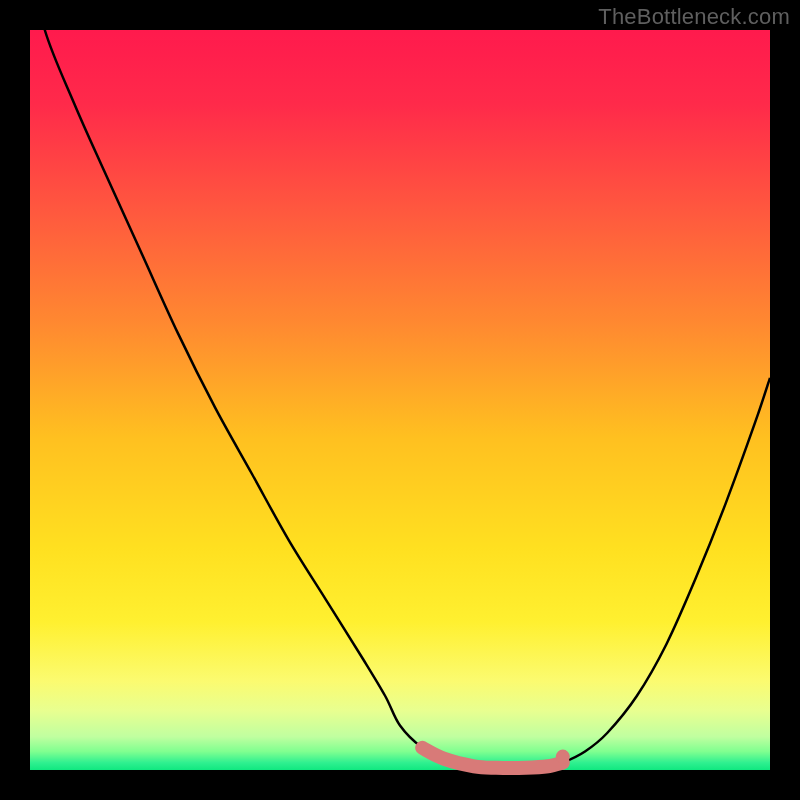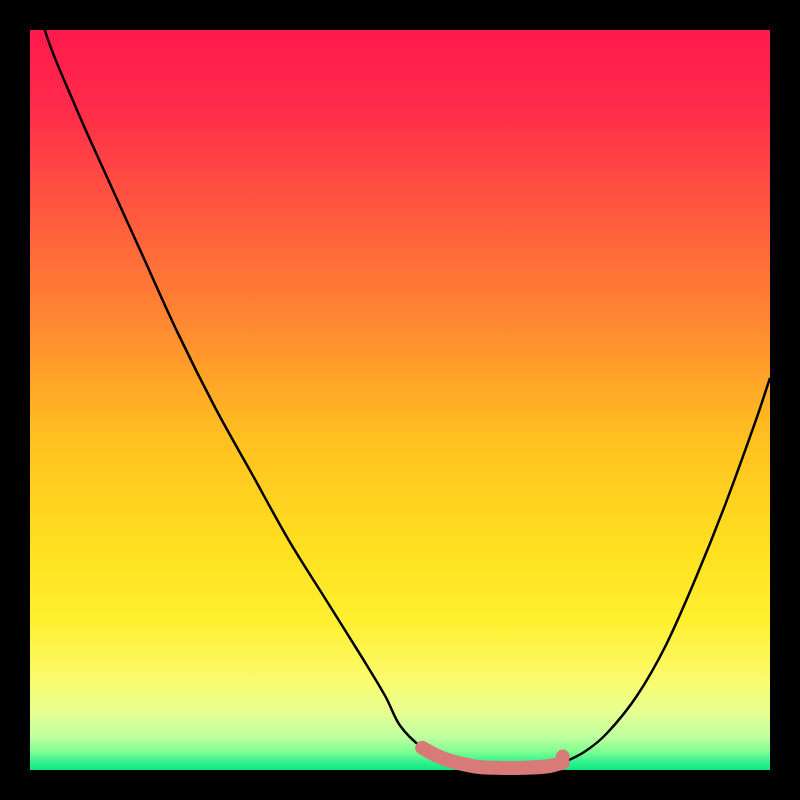--- a/index.html
+++ b/index.html
@@ -30,20 +30,21 @@
   svg {
     position: absolute;
     left: 0;
     top: 0;
   }
 </style>
 </head>
 <body>
 <div class="frame">
 
+  <div class="watermark">TheBottleneck.com</div>
 
   <svg id="chart-svg" width="800" height="800" viewBox="0 0 800 800">
     <defs>
       <linearGradient id="bg-grad" x1="0" y1="0" x2="0" y2="1">
           <stop offset="0%" stop-color="#ff1a4d"></stop>
           <stop offset="10%" stop-color="#ff2a4a"></stop>
           <stop offset="25%" stop-color="#ff5a3e"></stop>
           <stop offset="40%" stop-color="#ff8a30"></stop>
           <stop offset="55.00000000000001%" stop-color="#ffc020"></stop>
           <stop offset="70%" stop-color="#ffe020"></stop>

